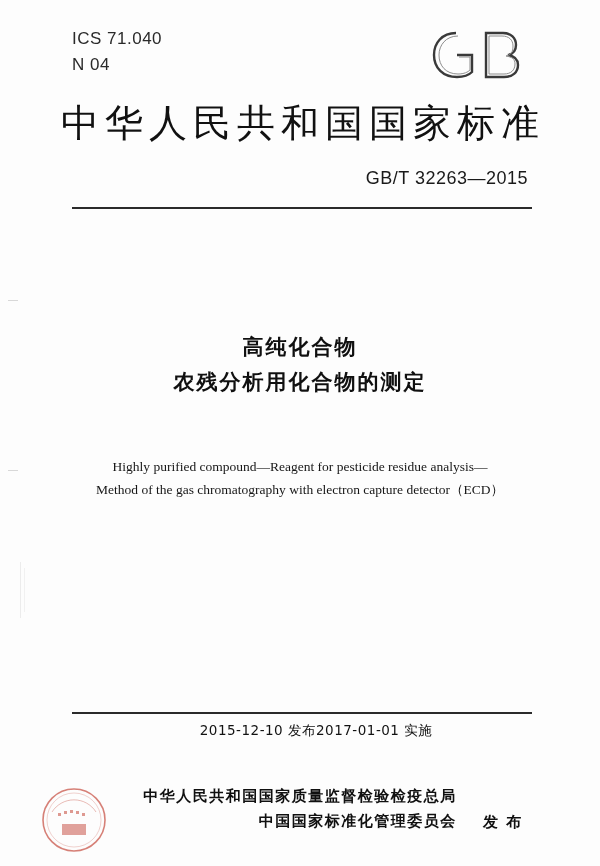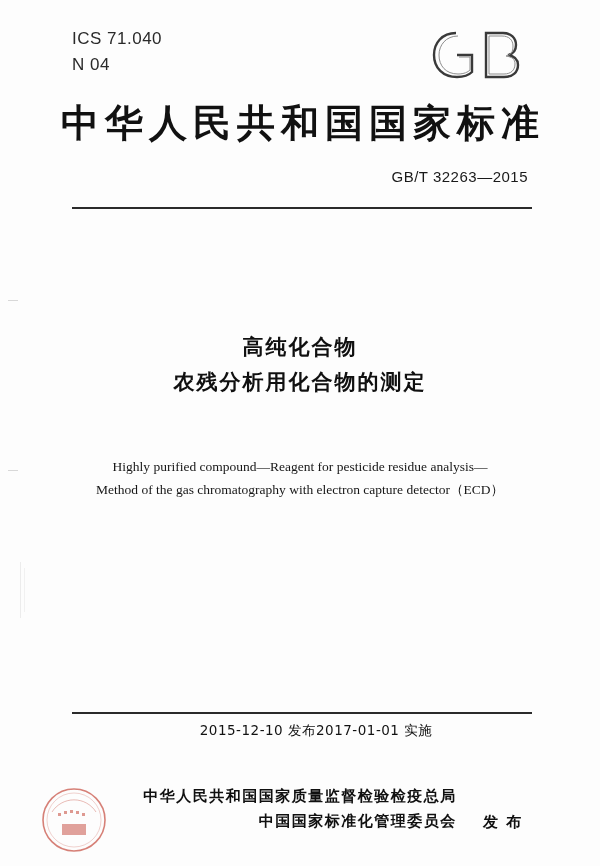--- a/index.html
+++ b/index.html
@@ -44,32 +44,32 @@
 
   
   .nat-title {
     position: absolute;
     left: 0;
     right: 0;
     top: 98px;
     text-align: center;
     font-family: "DejaVu Sans", sans-serif;
     font-size: 38px;
-    font-weight: bold;
+    font-weight: normal;
     letter-spacing: 6px;
     color: #111;
     text-indent: 6px;
   }
 
   .std-no {
     position: absolute;
     right: 72px;
     top: 168px;
     font-family: "Liberation Sans", sans-serif;
-    font-size: 15px;
+    font-size: 18px;
     letter-spacing: 0.5px;
     color: #1a1a1a;
   }
 
   .rule-top {
     position: absolute;
     left: 72px;
     right: 68px;
     top: 207px;
     height: 2px;

